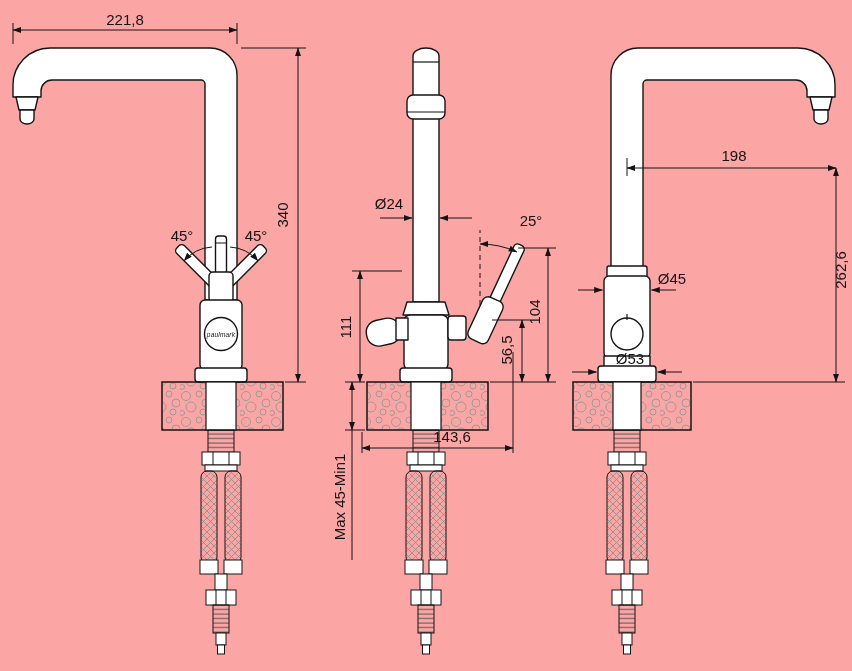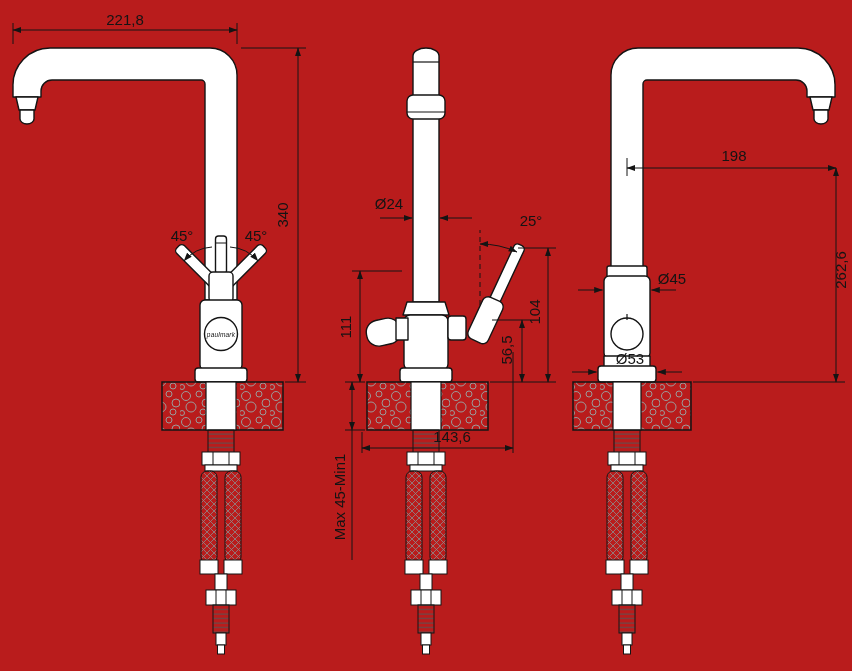--- a/index.html
+++ b/index.html
@@ -1,16 +1,16 @@
 <!DOCTYPE html>
 <html><head>
 <meta charset="utf-8">
 <style>
   html,body{margin:0;padding:0;background:#fff}
-  .stage{width:852px;height:671px;background:#b91c1c;position:relative;overflow:hidden}
+  .stage{width:852px;height:671px;background:#fca5a5;position:relative;overflow:hidden}
   svg{display:block}
   svg text{font-family:"Liberation Sans",sans-serif;fill:#141414;font-size:15px}
   .brand{font-size:6.5px;font-style:italic;letter-spacing:.2px}
   .ol{fill:#fff;stroke:#141414;stroke-width:1.4;stroke-linejoin:round}
   .ln{stroke:#141414;stroke-width:1.2;fill:none}
   .dim{stroke:#141414;stroke-width:1;fill:none}
   .ext{stroke:#141414;stroke-width:1}
   .dsh{stroke:#141414;stroke-width:1;stroke-dasharray:5 4;fill:none}
 </style>
 </head>

